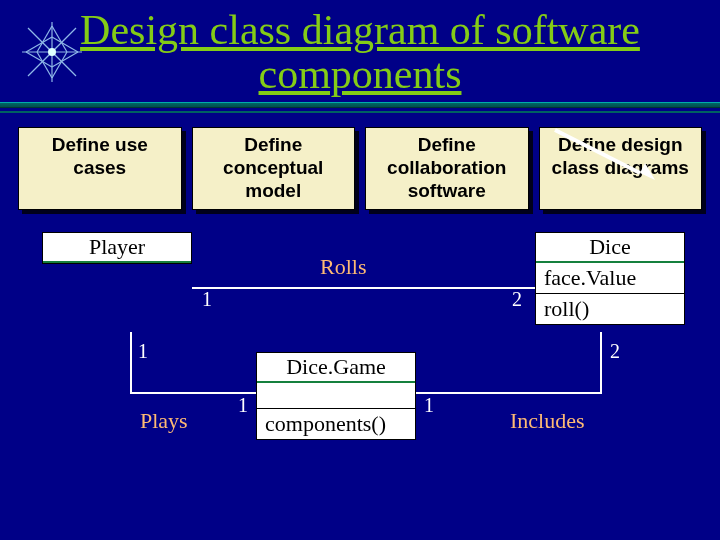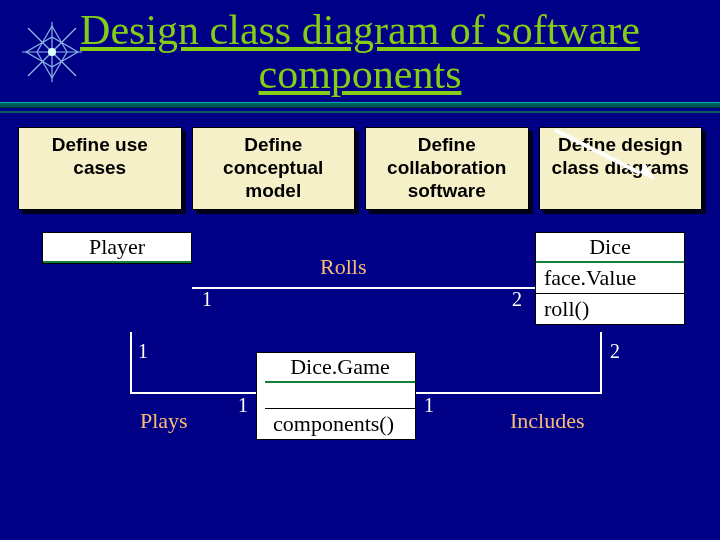--- a/index.html
+++ b/index.html
@@ -83,21 +83,21 @@
     padding: 1px 6px;
   }
   .uml .sec {
     border-bottom: 1px solid #000;
     padding: 2px 8px;
     min-height: 24px;
   }
   .uml .sec:last-child { border-bottom: none; }
   .player { left: 42px; top: 0; width: 150px; }
   .dice { left: 535px; top: 0; width: 150px; }
-  .game { left: 256px; top: 120px; width: 160px; padding-left: 8px; }
+  .game { left: 256px; top: 120px; width: 160px; }
   .game .emptysec { height: 26px; border-bottom: 1px solid #000; }
   .assoc-label {
     position: absolute;
     color: #fdba74;
     font-size: 22px;
   }
   .mult {
     position: absolute;
     color: #fff;
     font-size: 20px;

